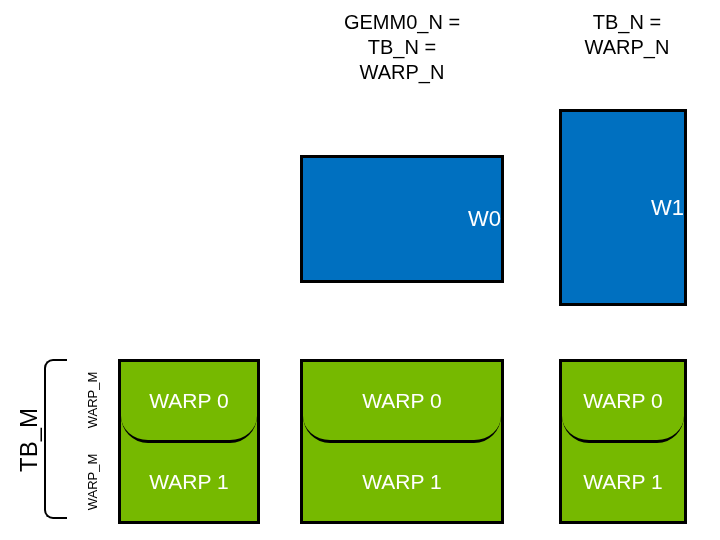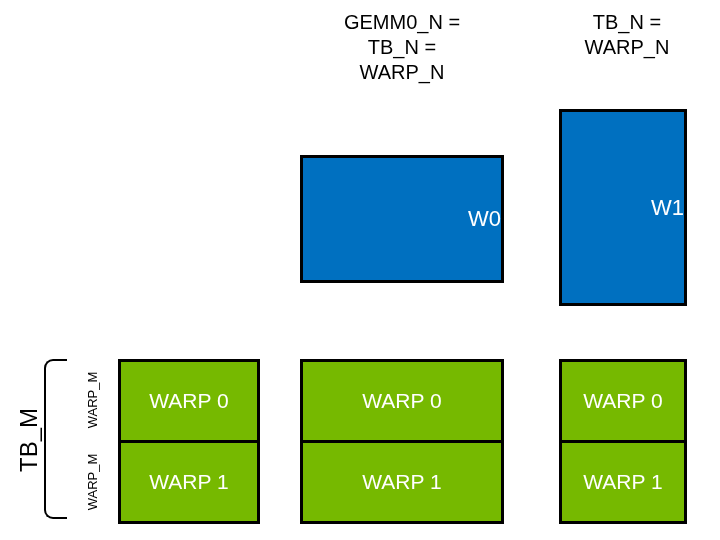--- a/index.html
+++ b/index.html
@@ -56,20 +56,21 @@
   .wg-0 { left: 118px; top: 359px; width: 142px; height: 165px; }
   .wg-1 { left: 300px; top: 359px; width: 204px; height: 165px; }
   .wg-2 { left: 559px; top: 359px; width: 128px; height: 165px; }
   .warp-cell {
     flex: 1 1 0;
     display: flex;
     align-items: center;
     justify-content: center;
     color: #ffffff;
     font-size: 21px;
+    border-radius: 27px;
   }
   .warp-cell.first { border-bottom: 3px solid #000000; }
 
   
   .rot {
     position: absolute;
     transform: rotate(-90deg);
     text-align: center;
     color: #000000;
     white-space: nowrap;

